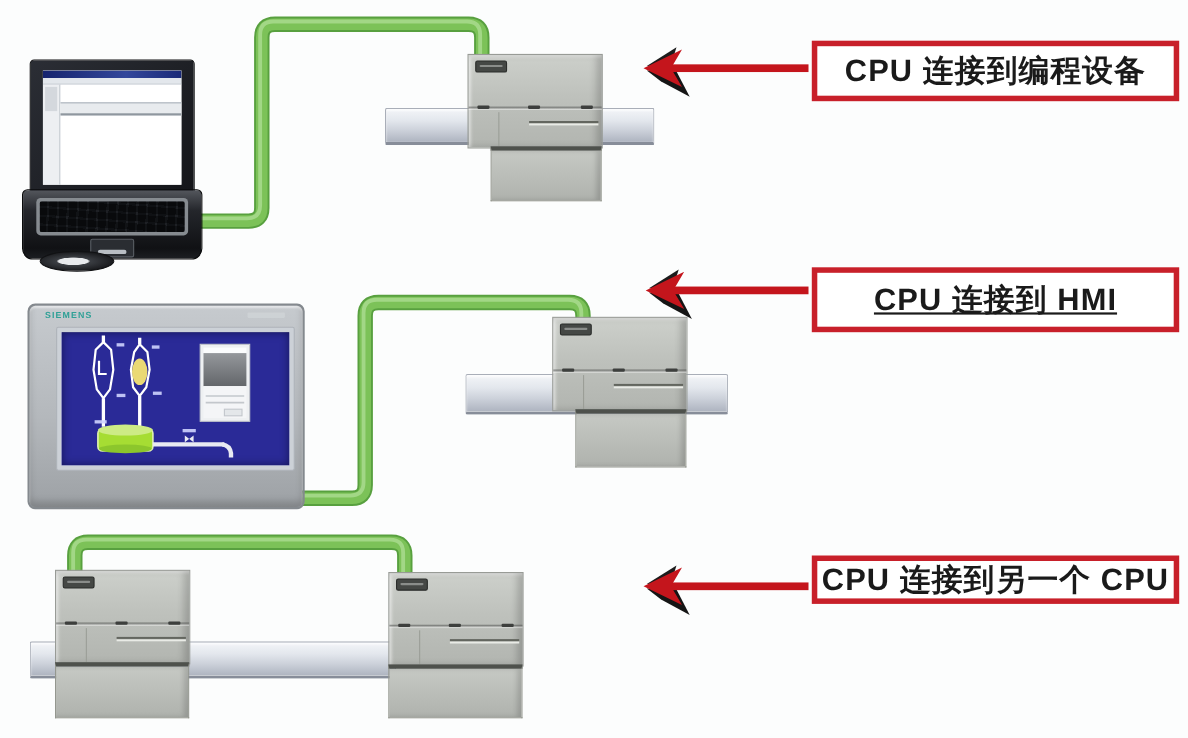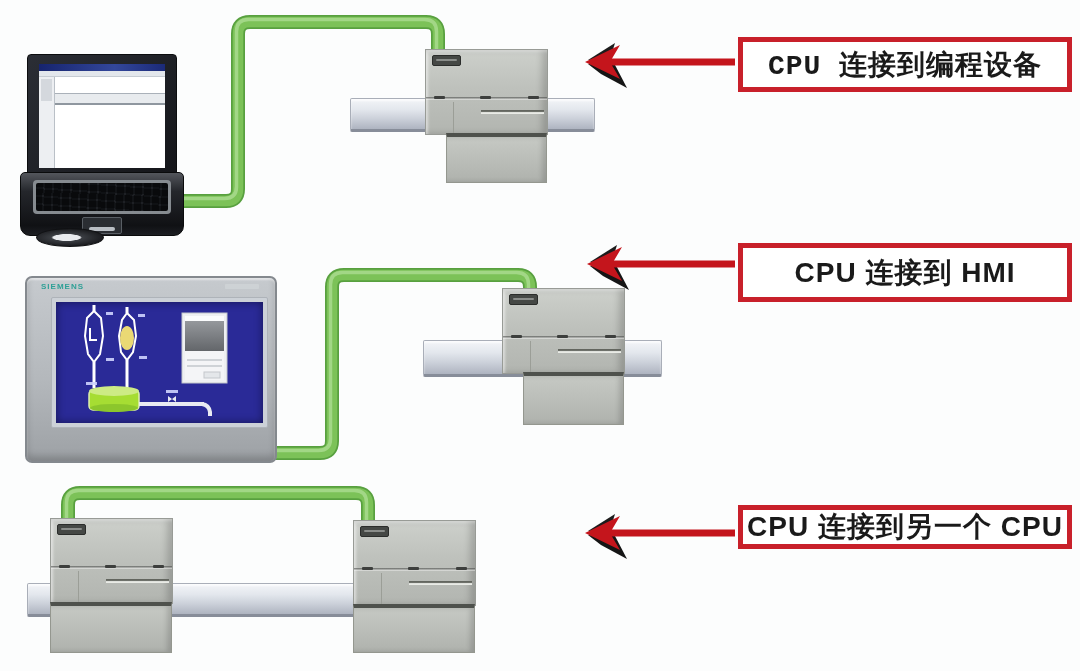--- a/index.html
+++ b/index.html
@@ -256,17 +256,17 @@
       <polygon points="0,0 35,-17 25,0 35,17" fill="#c4151c"></polygon>
     </g>
     <g transform="translate(585,533)">
       <polygon points="3,2 16,12 42,26 30,3" fill="#151515"></polygon>
       <polygon points="3,-2 30,-19 25,-3" fill="#1c1c1c"></polygon>
       <rect x="23" y="-3.5" width="127" height="7" fill="#c4151c"></rect>
       <polygon points="0,0 35,-17 25,0 35,17" fill="#c4151c"></polygon>
     </g>
   </svg>
 
-  <div class="label-box" style="top:37px;height:55px;font-family:Liberation Mono, monospace;">CPU 连接到编程设备</div>
-  <div class="label-box" style="top:243px;height:59px;">CPU 连接到 HMI</div>
+  <div class="label-box" style="top:37px;height:55px;">CPU 连接到编程设备</div>
+  <div class="label-box" style="top:243px;height:59px;text-decoration:underline;">CPU 连接到 HMI</div>
   <div class="label-box" style="top:505px;height:44px;">CPU 连接到另一个 CPU</div>
 
 </div>
 
 </body></html>

